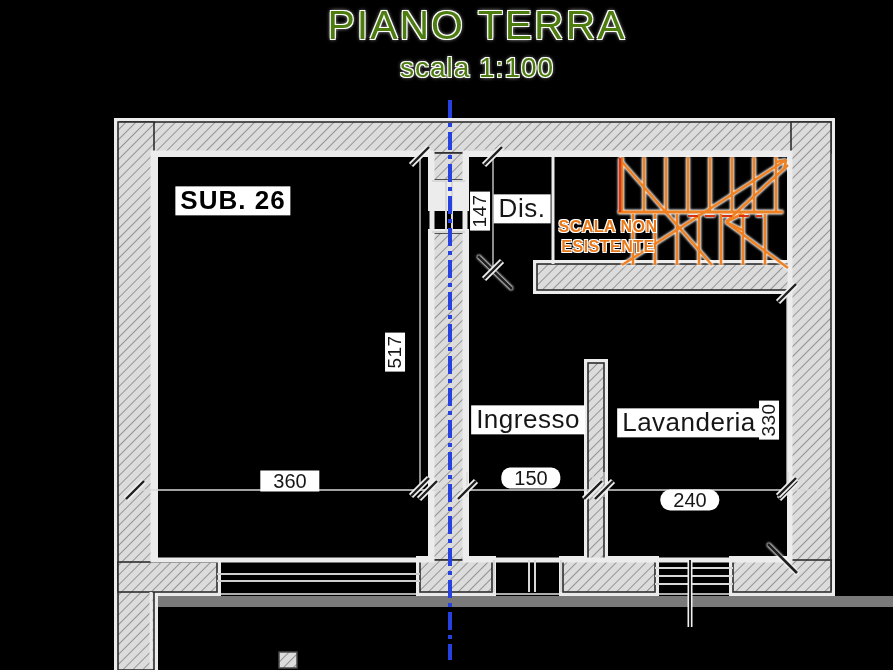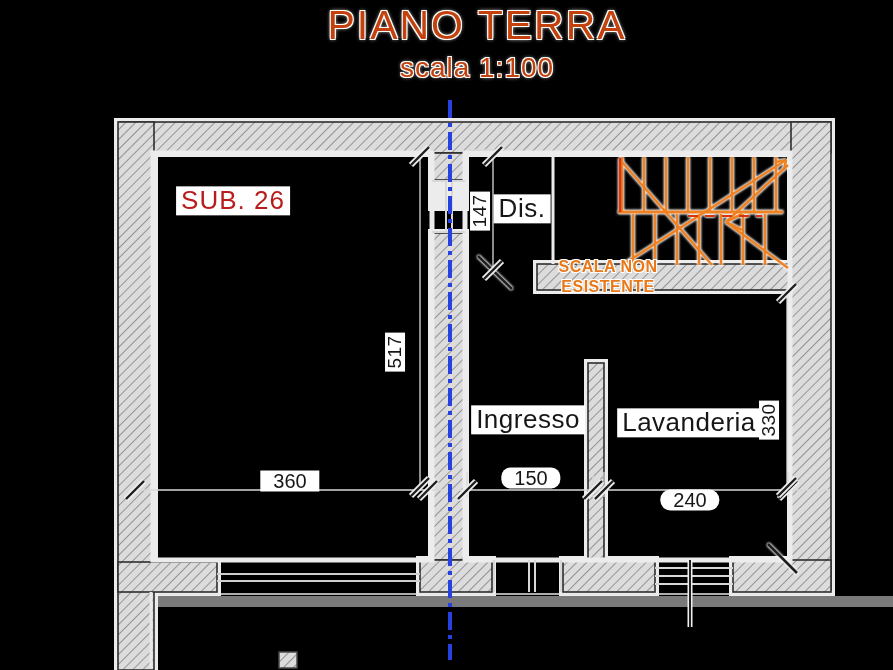--- a/index.html
+++ b/index.html
@@ -7,25 +7,25 @@
     position:relative;width:893px;height:670px;background:#000;overflow:hidden;
     font-family:"Liberation Sans","DejaVu Sans",sans-serif;
   }
   svg{position:absolute;left:0;top:0;}
   .glow{filter:drop-shadow(0 0 1px #fff) drop-shadow(0 0 1px #fff);}
   .lbl{
     position:absolute;transform:translate(-50%,-50%);
     background:#fff;color:#161616;font-size:26px;line-height:1.05;
     padding:1px 5px;white-space:nowrap;letter-spacing:0.5px;
   }
-  .lbl.blue{color:#b91c1c;font-weight:normal;letter-spacing:1px;}
+  .lbl.blue{color:#000000;font-weight:bold;letter-spacing:1px;}
   .lbl.dim{font-size:20px;padding:0 13px;letter-spacing:0;}
   .lbl.rot{transform:translate(-50%,-50%) rotate(-90deg);font-size:19px;padding:0 3px;}
   .title{
-    position:absolute;transform:translate(-50%,-50%);color:#c2410c;background:transparent;
+    position:absolute;transform:translate(-50%,-50%);color:#4d7c0f;background:transparent;
     font-size:41px;letter-spacing:2px;white-space:nowrap;
     text-shadow:-1px -1px 0 #fff,1px -1px 0 #fff,-1px 1px 0 #fff,1px 1px 0 #fff,0 0 4px #fff;
   }
   .subtitle{font-size:28px;letter-spacing:1px;}
   .scala-non{
     position:absolute;transform:translate(-50%,-50%);text-align:center;
     color:#e87818;font-weight:bold;font-size:16px;line-height:20px;letter-spacing:0.5px;
     white-space:nowrap;
     text-shadow:-1px -1px 0 #fff,1px -1px 0 #fff,-1px 1px 0 #fff,1px 1px 0 #fff;
   }
@@ -178,21 +178,21 @@
 </svg>
 
 <div class="title" style="left:477px;top:25px;">PIANO TERRA</div>
 <div class="title subtitle" style="left:477px;top:68px;">scala 1:100</div>
 
 <div class="lbl blue" style="left:233px;top:201px;">SUB. 26</div>
 <div class="lbl" style="left:522px;top:209px;">Dis.</div>
 <div class="lbl" style="left:689px;top:423px;">Lavanderia</div>
 <div class="lbl" style="left:528px;top:420px;">Ingresso</div>
 
-<div class="scala-non" style="left:608px;top:237px;margin-top:40px;">
+<div class="scala-non" style="left:608px;top:237px;">
   <span>SCALA NON</span><br>
   <span>ESISTENTE</span>
 </div>
 
 <div class="lbl dim" style="left:290px;top:481px;">360</div>
 <div class="lbl dim" style="left:531px;top:478px;border-radius:9px;">150</div>
 <div class="lbl dim" style="left:690px;top:500px;border-radius:10px;">240</div>
 <div class="lbl rot" style="left:480px;top:211px;">147</div>
 <div class="lbl rot" style="left:395px;top:352px;">517</div>
 <div class="lbl rot" style="left:769px;top:420px;">330</div>

